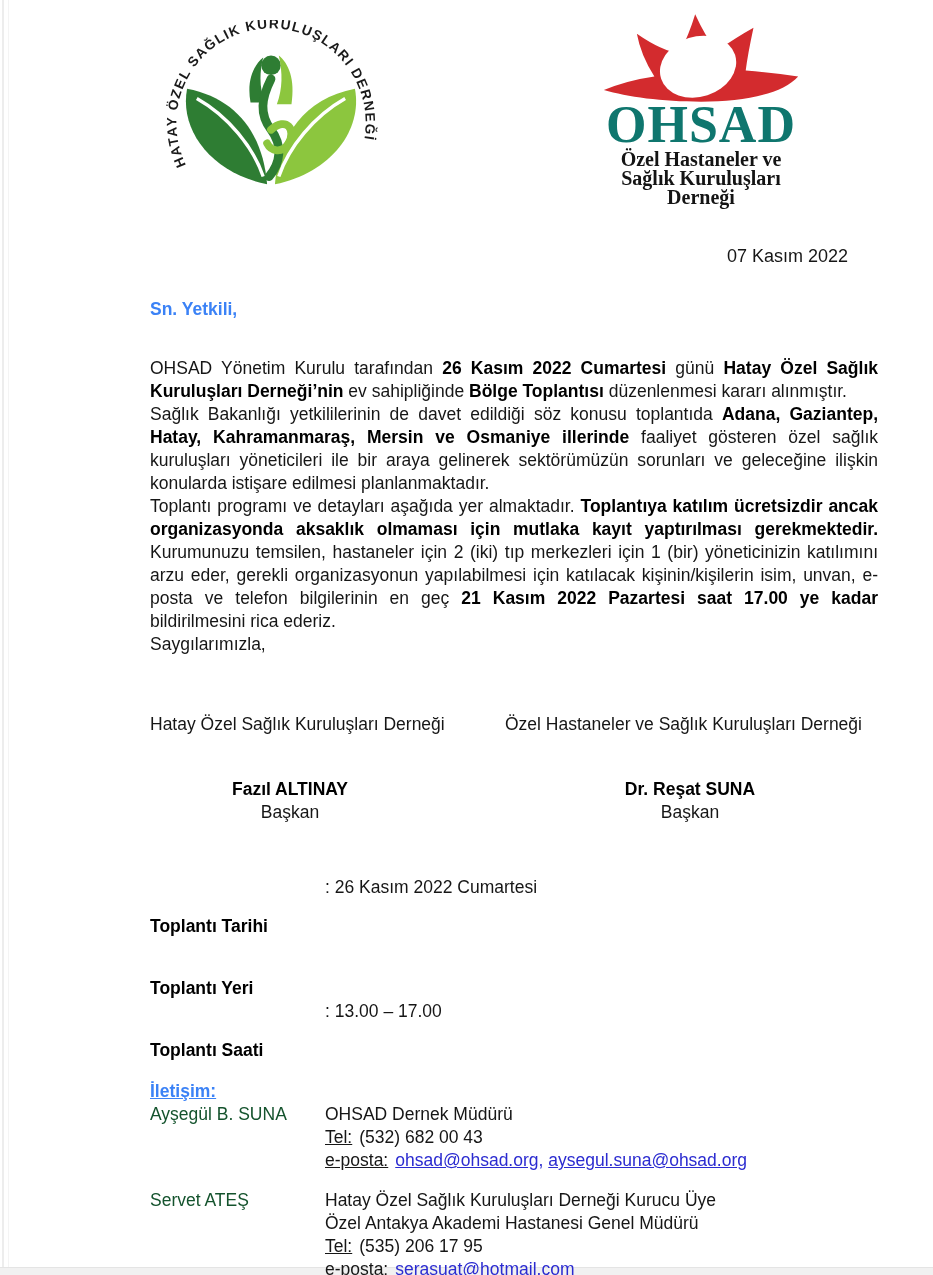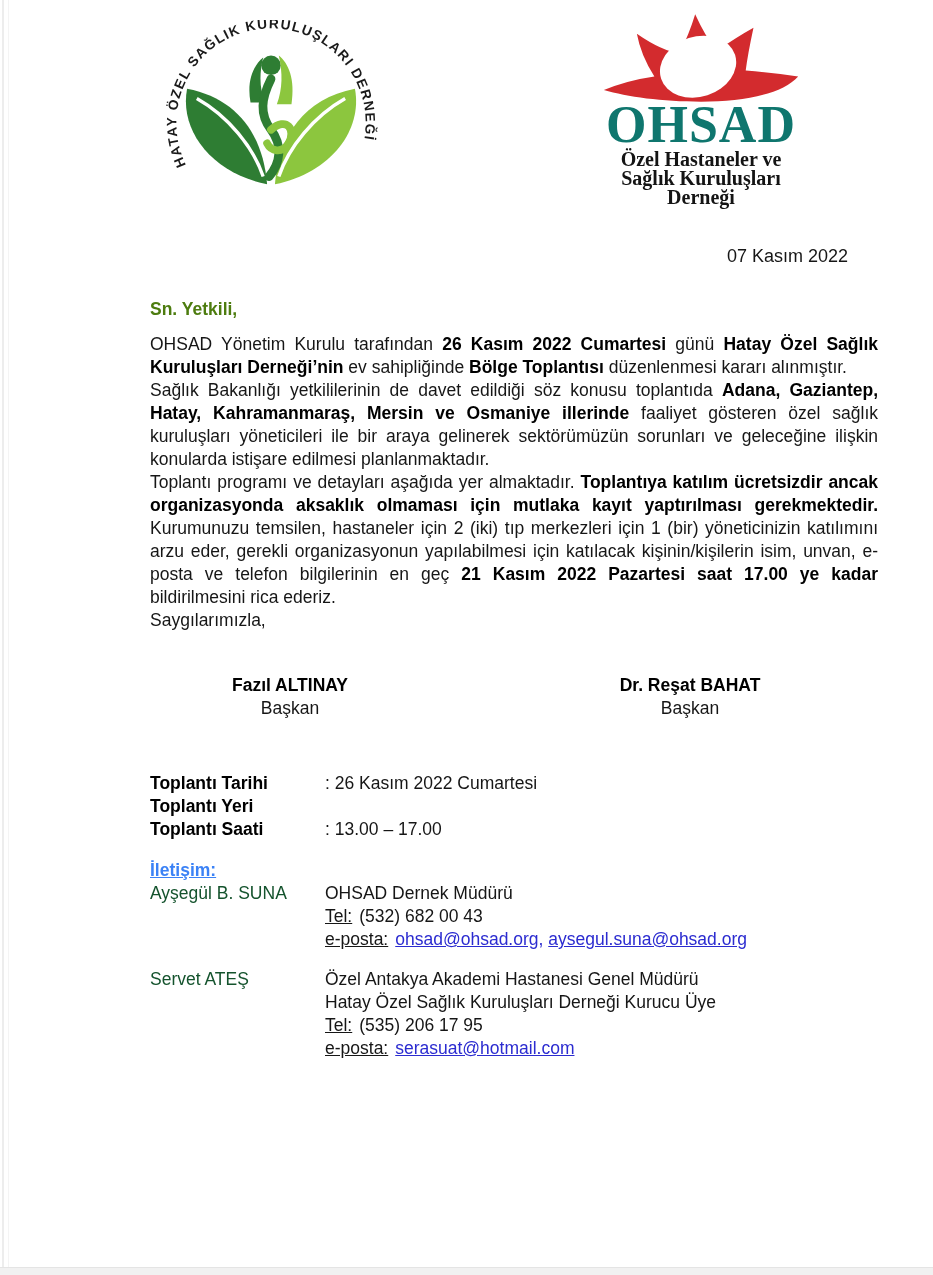--- a/index.html
+++ b/index.html
@@ -22,38 +22,38 @@
   .ohsad-sub {
     font-family:"Liberation Serif", serif; font-weight:700; font-size:20px; line-height:19px; color:#141414;
   }
   .arc-text { font-family:"Liberation Sans", sans-serif; font-weight:700; font-size:14px; letter-spacing:1.4px; fill:#1a1a1a; }
 
   .date-line { position:absolute; top:246px; left:150px; width:698px; text-align:right; font-size:18px; }
 
   
   .body-block { position:absolute; left:150px; top:298px; width:728px; font-size:17.5px; line-height:23px; }
   b { color:#000; }
-  .salutation { font-weight:700; color:#4d7c0f; margin:0 0 12px 0; }
+  .salutation { font-weight:700; color:#3b82f6; margin:0 0 36px 0; }
   p.para { margin:0; text-align:justify; }
   .p1 { margin-bottom:16px; }
   .p2 { margin-bottom:14px; }
   .p3 { margin-bottom:12px; }
   .closing { margin:0; }
 
   .sig-orgs { display:flex; margin-top:57px; }
   .org-left { width:355px; }
   .org-right { flex:1; }
   .sig-names { display:flex; margin-top:42px; }
   .name-col { width:280px; text-align:center; }
   .name-spacer { width:120px; }
   .sig-name { font-weight:700; color:#000; }
 
   .details { margin-top:52px; }
   .d-row { display:flex; }
-  .d-label { width:175px; font-weight:700; color:#000; }
+  .d-label { width:175px; font-weight:700; color:#000;margin-top:39px; }
   .d-value { flex:1; }
 
   .contact { margin-top:18px; }
   .c-heading { font-weight:700; color:#3b82f6; text-decoration:underline; }
   .c-entry { display:flex; }
   .c-entry.second { margin-top:17px;justify-content:center; }
   .c-name { width:175px; font-weight:400; color:#14532d; }
   .c-info { flex:1; }
   .u { text-decoration:underline; }
   .lbl { margin-right:7px; }
@@ -105,29 +105,33 @@
 
   <div class="body-block">
     <div class="salutation">Sn. Yetkili,</div>
 
     <p class="para p1"><span>OHSAD Yönetim Kurulu tarafından </span><b>26 Kasım 2022 Cumartesi</b><span> günü </span><b>Hatay Özel Sağlık Kuruluşları Derneği’nin</b><span> ev sahipliğinde </span><b>Bölge Toplantısı</b><span> düzenlenmesi kararı alınmıştır.</span></p>
     <p class="para p2"><span>Sağlık Bakanlığı yetkililerinin de davet edildiği söz konusu toplantıda </span><b>Adana, Gaziantep, Hatay, Kahramanmaraş, Mersin ve Osmaniye illerinde</b><span> faaliyet gösteren özel sağlık kuruluşları yöneticileri ile bir araya gelinerek sektörümüzün sorunları ve geleceğine ilişkin konularda istişare edilmesi planlanmaktadır.</span></p>
     <p class="para p3"><span>Toplantı programı ve detayları aşağıda yer almaktadır. </span><b>Toplantıya katılım ücretsizdir ancak organizasyonda aksaklık olmaması için mutlaka kayıt yaptırılması gerekmektedir.</b><span> Kurumunuzu temsilen, hastaneler için 2 (iki) tıp merkezleri için 1 (bir) yöneticinizin katılımını arzu eder, gerekli organizasyonun yapılabilmesi için katılacak kişinin/kişilerin isim, unvan, e-posta ve telefon bilgilerinin en geç </span><b>21 Kasım 2022 Pazartesi saat 17.00 ye kadar</b><span> bildirilmesini rica ederiz.</span></p>
 
     <div class="closing">Saygılarımızla,</div>
 
+    <div class="sig-orgs">
+      <div class="org-left">Hatay Özel Sağlık Kuruluşları Derneği</div>
+      <div class="org-right">Özel Hastaneler ve Sağlık Kuruluşları Derneği</div>
+    </div>
 
     <div class="sig-names">
       <div class="name-col">
         <div class="sig-name">Fazıl ALTINAY</div>
         <div class="sig-title">Başkan</div>
       </div>
       <div class="name-spacer"></div>
       <div class="name-col">
-        <div class="sig-name">Dr. Reşat BAHAT</div>
+        <div class="sig-name">Dr. Reşat SUNA</div>
         <div class="sig-title">Başkan</div>
       </div>
     </div>
 
     <div class="details">
       <div class="d-row">
         <span class="d-label">Toplantı Tarihi</span>
         <span class="d-value">: 26 Kasım 2022 Cumartesi</span>
       </div>
       <div class="d-row">
@@ -151,22 +155,22 @@
           </div>
           <div class="c-line">
             <span class="u lbl">e-posta:</span><a class="mail">ohsad@ohsad.org</a><span class="link-sep">, </span><a class="mail">aysegul.suna@ohsad.org</a>
           </div>
         </div>
       </div>
 
       <div class="c-entry second">
         <div class="c-name">Servet ATEŞ</div>
         <div class="c-info">
+          <div class="c-line">Hatay Özel Sağlık Kuruluşları Derneği Kurucu Üye</div>
           <div class="c-line">Özel Antakya Akademi Hastanesi Genel Müdürü</div>
-          <div class="c-line">Hatay Özel Sağlık Kuruluşları Derneği Kurucu Üye</div>
           <div class="c-line">
             <span class="u lbl">Tel:</span><span>(535) 206 17 95</span>
           </div>
           <div class="c-line">
             <span class="u lbl">e-posta:</span><a class="mail">serasuat@hotmail.com</a>
           </div>
         </div>
       </div>
     </div>
   </div>

